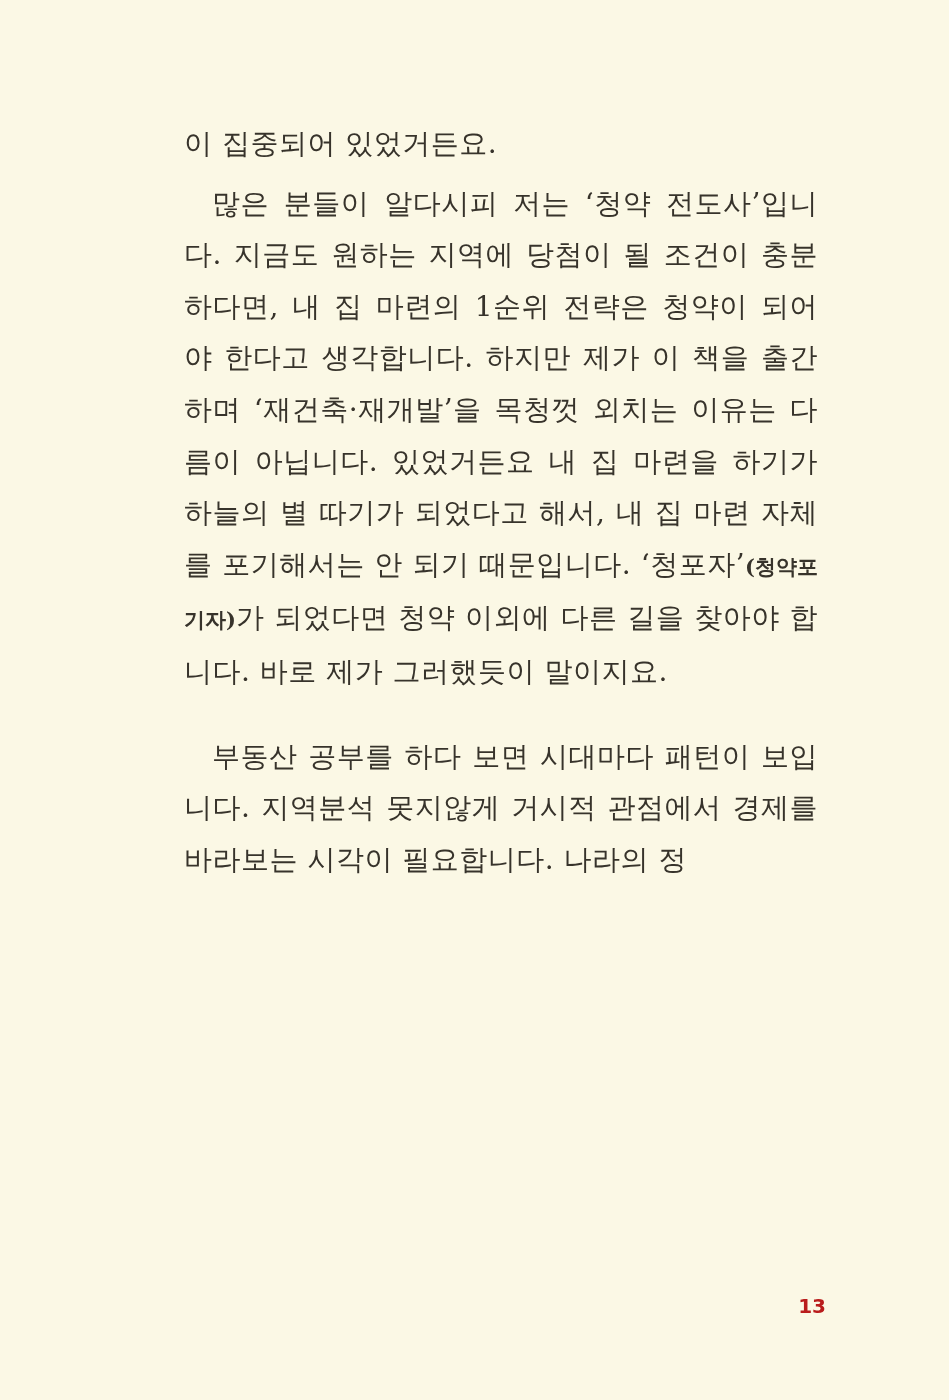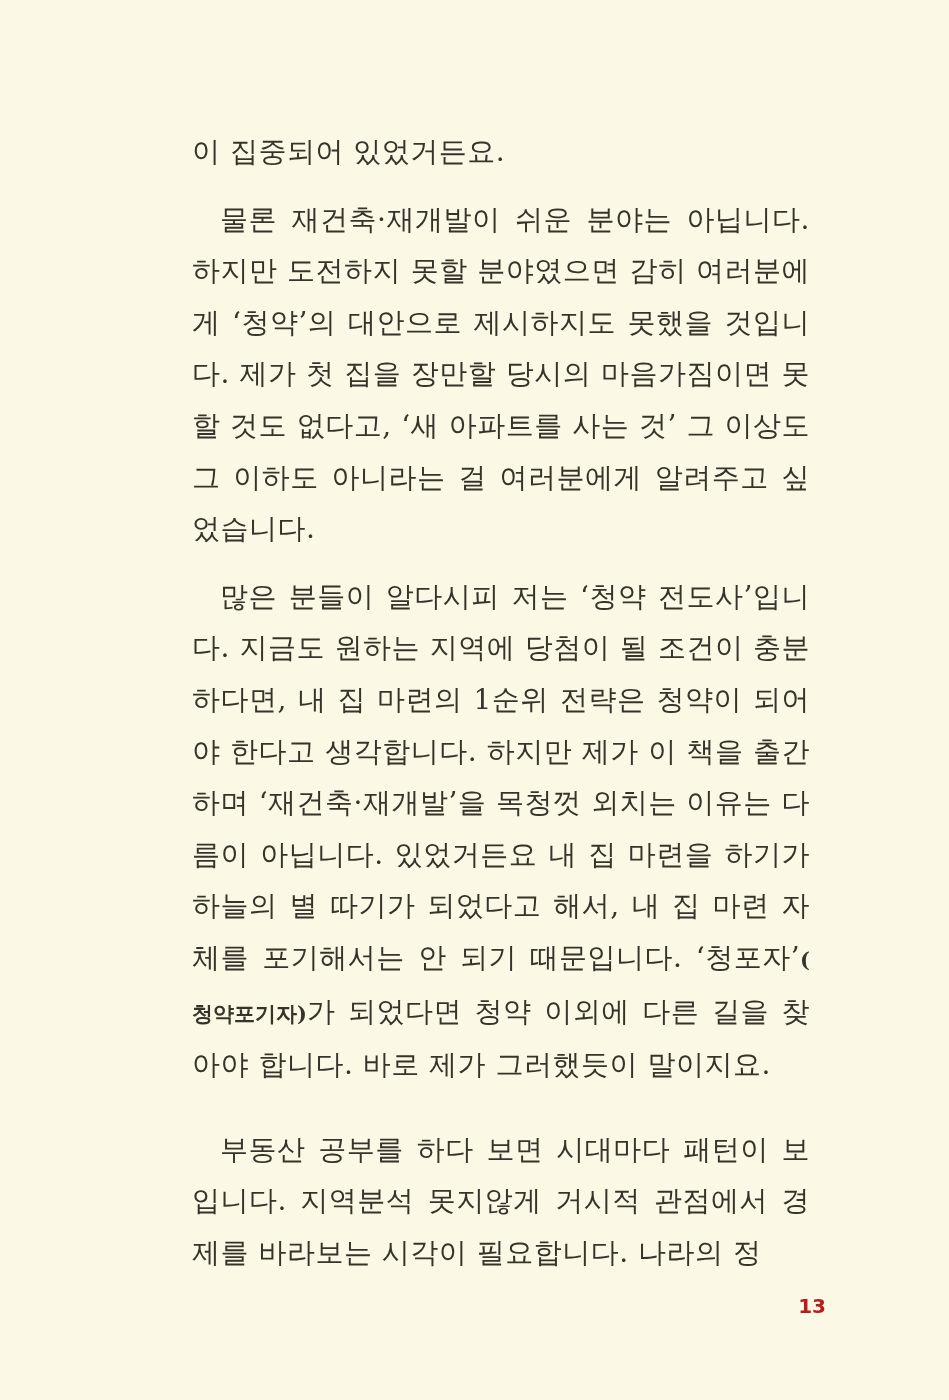--- a/index.html
+++ b/index.html
@@ -25,21 +25,21 @@
     font-family: "DejaVu Serif", "Liberation Serif", serif;
     font-size: 28px;
     line-height: 51.6px;
     color: #37332b;
     text-align: justify;
     letter-spacing: 0.5px;
     word-break: break-all;
     line-break: anywhere;
   }
   .text-block p {
-    margin: 16px;
+    margin: 8px;
   }
   .text-block p.indent {
     text-indent: 1em;
   }
   .text-block p.gap-before {
     margin-top: 33px;
   }
   .small-inline {
     font-size: 21px;
     letter-spacing: 0;
@@ -59,21 +59,20 @@
 </style>
 </head>
 <body>
 
 <div class="book-page">
 
   <div class="text-block">
 
     <p>이 집중되어 있었거든요.</p>
 
-    <p class="indent">물론 재건축·재개발이 쉬운 분야는 아닙니다. 하지만 도전하지 못할 분야였으면 감히 여러분에게 ‘청약’의 대안으로 제시하지도 못했을 것입니다. 제가 첫 집을 장만할 당시의 마음가짐이면 못할 것도 없다고, ‘새 아파트를 사는 것’ 그 이상도 그 이하도 아니라는 걸 여러분에게 알려주고 싶었습니다.</p>
 
 
     <p class="indent">
       <span>많은 분들이 알다시피 저는 ‘청약 전도사’입니다. 지금도 원하는 지역에 당첨이 될 조건이 충분하다면, 내 집 마련의 1순위 전략은 청약이 되어야 한다고 생각합니다. 하지만 제가 이 책을 출간하며 ‘재건축·재개발’을 목청껏 외치는 이유는 다름이 아닙니다. 있었거든요 내 집 마련을 하기가 하늘의 별 따기가 되었다고 해서, 내 집 마련 자체를 포기해서는 안 되기 때문입니다. ‘청포자’</span><span class="small-inline">(청약포기자)</span><span>가 되었다면 청약 이외에 다른 길을 찾아야 합니다. 바로 제가 그러했듯이 말이지요.</span>
     </p>
 
     <p class="indent gap-before">부동산 공부를 하다 보면 시대마다 패턴이 보입니다. 지역분석 못지않게 거시적 관점에서 경제를 바라보는 시각이 필요합니다. 나라의 정</p>
 
   </div>
 

